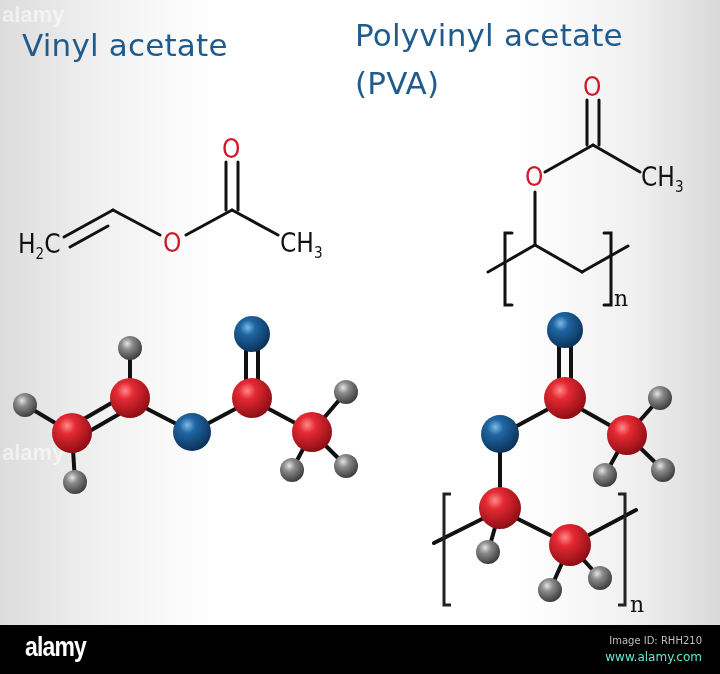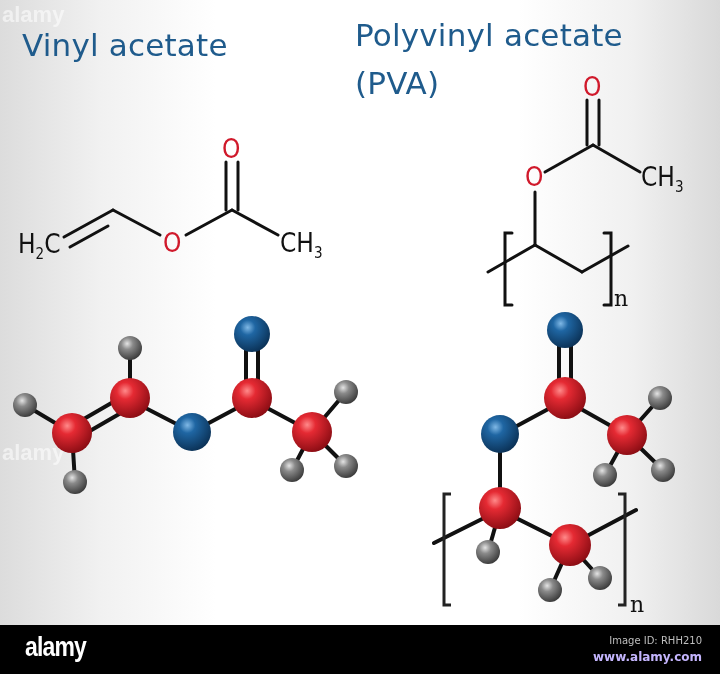--- a/index.html
+++ b/index.html
@@ -4,21 +4,21 @@
 <style>
   html, body { margin:0; padding:0; }
   body { width:720px; height:674px; position:relative; overflow:hidden; font-family:"Liberation Sans", sans-serif; background:#ffffff; }
   .canvas { position:absolute; left:0; top:0; width:720px; height:625px;
     background: linear-gradient(90deg, #dcdcdc 0%, #f1f1f1 14%, #ffffff 30%, #ffffff 72%, #f0f0f0 88%, #d9d9d9 100%); }
   .title { position:absolute; color:#1f5b8c; font-size:31px; line-height:34px; font-family:"DejaVu Sans", sans-serif; letter-spacing:0.2px; white-space:nowrap; }
   svg.mol { position:absolute; left:0; top:0; }
   .footer { position:absolute; left:0; top:625px; width:720px; height:49px; background:#000; }
   .logo { position:absolute; left:25px; top:6px; color:#fff; font-size:28px; font-weight:bold; font-family:"Liberation Sans", sans-serif; letter-spacing:-1px; transform:scaleX(0.82); transform-origin:left; }
   .imgid { position:absolute; right:18px; top:10px; color:#bfbfbf; font-size:10px; font-family:"DejaVu Sans", sans-serif; }
-  .site { position:absolute; right:18px; top:25px; color:#c4b5fd; font-size:12px; font-weight:bold; font-family:"DejaVu Sans", sans-serif; }
+  .site { position:absolute; right:18px; top:25px; color:#5eead4; font-size:12px; font-weight:normal; font-family:"DejaVu Sans", sans-serif; }
   .wm { position:absolute; color:rgba(255,255,255,0.55); font-size:22px; font-weight:bold; }
 </style>
 </head>
 <body>
 
 <div class="canvas">
 
   <div class="title" style="left:355px; top:18px;">Polyvinyl acetate</div>
   <div class="title" style="left:22px; top:28px;">Vinyl acetate</div>
   <div class="title" style="left:355px; top:66px;">(PVA)</div>

